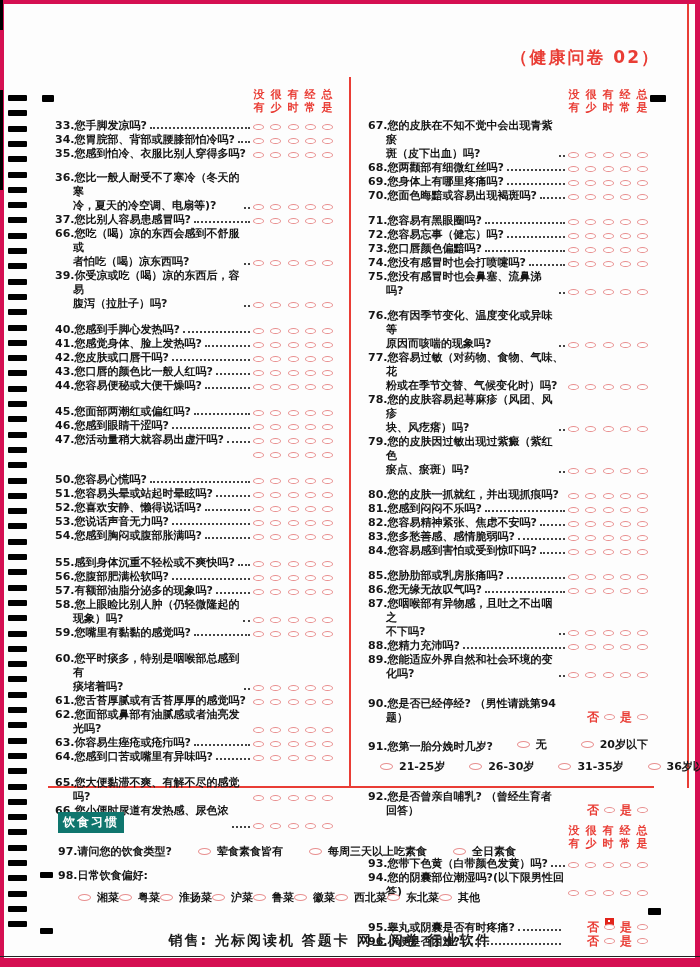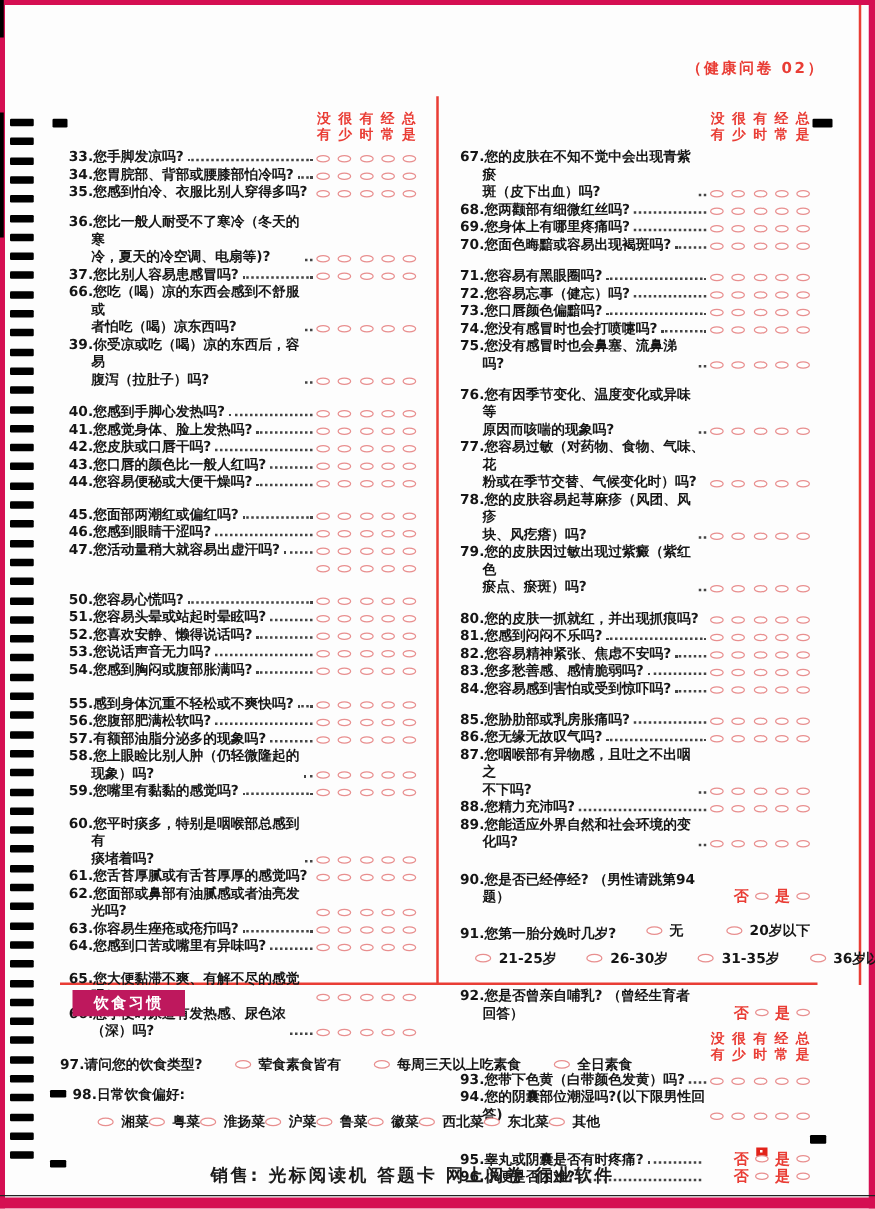--- a/index.html
+++ b/index.html
@@ -15,21 +15,21 @@
   .edge-right{left:695px;top:0;width:5px;height:967px;}
   .edge-bottom{left:0;top:958px;width:700px;height:9px;}
   .blackseg{position:absolute;background:#000;}
   .bottom-rule{position:absolute;left:0;top:956px;width:700px;height:1px;background:#222;}
   
   .redline{position:absolute;background:var(--ink);}
   .divider-mid{left:349px;top:77px;width:2px;height:710px;}
   .divider-right{left:687px;top:4px;width:2px;height:784px;}
   .hline-section{left:48px;top:786px;width:606px;height:2px;}
   
-  .title{position:absolute;top:46px;right:40px;color:var(--ink);font-size:12px;
+  .title{position:absolute;top:46px;right:40px;color:var(--ink);font-size:17px;
          font-weight:bold;letter-spacing:2px;white-space:nowrap;text-align:right;}
   
   .tmark{position:absolute;background:#000;border-radius:1px;}
   .redsq{position:absolute;background:#e2231a;}
   .redsq::after{content:"";position:absolute;left:3px;top:2px;width:2px;height:2px;background:#fff;}
   
   .qcol{position:absolute;top:88px;display:flex;flex-direction:column;}
   .qcol-left{left:55px;width:278px;}
   .qcol-right{left:368px;width:280px;}
   
@@ -51,23 +51,23 @@
          width:84px;justify-content:flex-end;}
   .yn-label{color:var(--ink);font-size:12px;font-weight:bold;line-height:12px;}
   .gap{flex:0 0 auto;}
   
   .choice{display:flex;align-items:center;gap:6px;flex:0 0 auto;}
   .choice .bubble{width:13px;height:7px;}
   .choice-label{font-size:11px;font-weight:bold;white-space:nowrap;}
   .choices-row{display:flex;align-items:center;padding-left:12px;gap:24px;margin:5px 0 2px 0;}
   .row1-choices{display:flex;gap:34px;padding-bottom:2px;}
   
-  .diet-title{position:absolute;left:58px;top:792px;background:#be185d;color:#fff;
-              font-size:12px;font-weight:bold;padding:2px 17px;letter-spacing:2px;}
-  .q97{position:absolute;left:48px;top:844px;display:flex;align-items:center;text-align:center;}
+  .diet-title{position:absolute;left:58px;top:812px;background:#0f766e;color:#fff;
+              font-size:12px;font-weight:bold;padding:2px 5px;letter-spacing:2px;}
+  .q97{position:absolute;left:58px;top:844px;display:flex;align-items:center;text-align:center;}
   .q97 .qtext{padding:0;text-indent:0;}
   .q97 .choice{margin-left:26px;}
   .q98-label{position:absolute;left:58px;top:869px;font-size:11px;font-weight:bold;}
   .q98-row{position:absolute;left:78px;top:890px;width:590px;display:flex;
            align-items:center;}
   
   .footer{position:absolute;left:50px;right:90px;top:932px;text-align:center;
           font-size:14px;font-weight:bold;letter-spacing:2px;color:#1c1c1c;}
 </style>
 </head>

